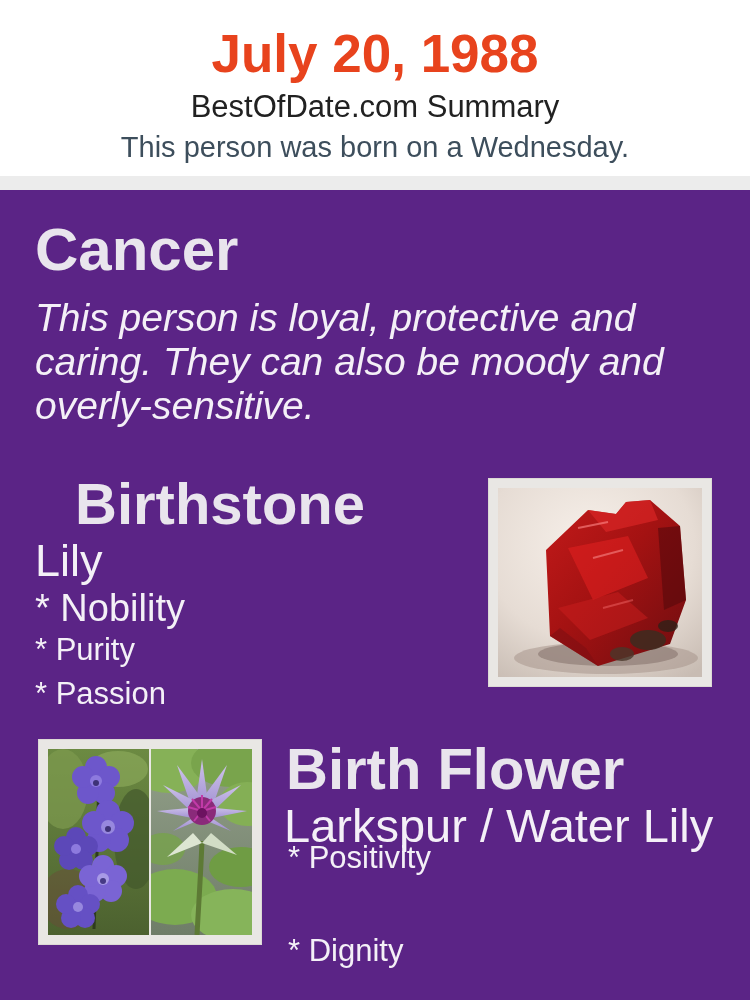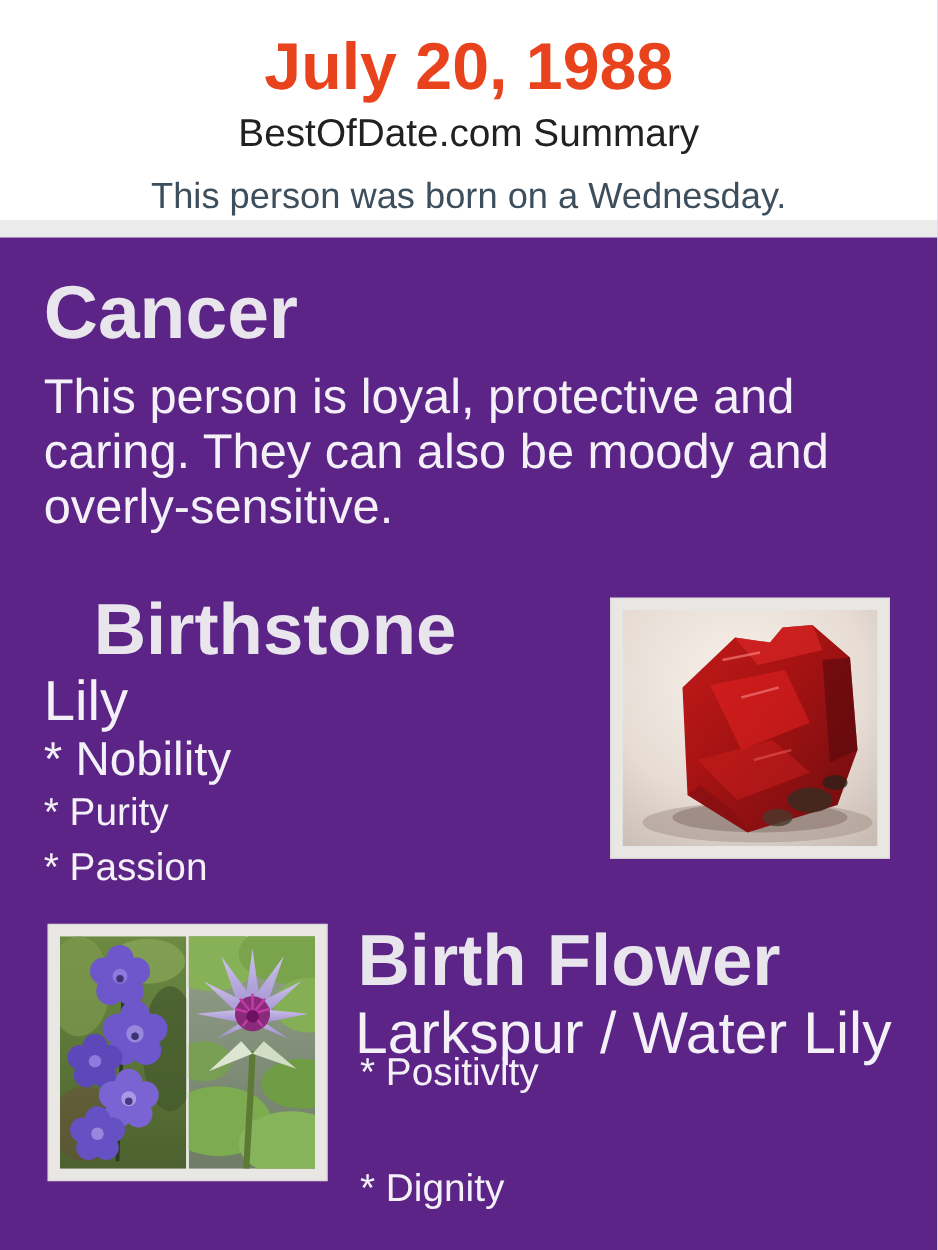--- a/index.html
+++ b/index.html
@@ -13,31 +13,31 @@
   }
   *{margin:0;padding:0;box-sizing:border-box;}
   html,body{background:#ffffff;}
   body{font-family:"Liberation Sans", sans-serif;}
   .page{position:relative;width:750px;height:1000px;background:#ffffff;overflow:hidden;}
 
   
   .header{position:absolute;left:0;top:0;width:750px;height:176px;background:#ffffff;text-align:center;}
   .date-title{margin-top:26px;font-size:53px;line-height:1.05;font-weight:700;color:var(--accent-date);}
   .site-summary{margin-top:9px;font-size:31px;line-height:1.05;font-weight:400;color:var(--header-text);}
-  .born-line{margin-top:19px;font-size:29px;line-height:1.05;font-weight:400;color:var(--subtitle-text);}
+  .born-line{margin-top:9px;font-size:29px;line-height:1.05;font-weight:400;color:var(--subtitle-text);}
   .divider{position:absolute;left:0;top:176px;width:750px;height:14px;background:var(--divider-gray);}
 
   
   .purple{position:absolute;left:0;top:190px;width:750px;height:988px;background:var(--background-purple);}
   .abs{position:absolute;}
   .h-big{font-weight:700;color:var(--heading-offwhite);line-height:1;}
   .t-body{font-weight:400;color:var(--body-white);line-height:1;}
 
   .zodiac-sign{left:35px;top:30px;font-size:60px;}
-  .zodiac-desc{left:35px;top:106px;width:640px;font-size:39px;line-height:1.13;}
+  .zodiac-desc{left:35px;top:106px;width:640px;font-size:39px;line-height:1.13;font-style:italic;}
 
   .birthstone-title{left:35px;top:285px;font-size:58px;margin-left:40px;}
   .birthstone-name{left:35px;top:348px;font-size:45px;}
   .bs-trait-0{left:35px;top:399px;font-size:38px;}
   .bs-trait-1{left:35px;top:444px;font-size:31px;}
   .bs-trait-2{left:35px;top:488px;font-size:31px;}
 
   .photo-frame{background:#e9e7e4;box-shadow:0 0 0 1px #dcd9d5 inset;}
   .ruby-frame{left:488px;top:288px;width:224px;height:209px;padding:10px;}
   .flower-frame{left:38px;top:549px;width:224px;height:206px;padding:10px;display:flex;gap:2px;}

